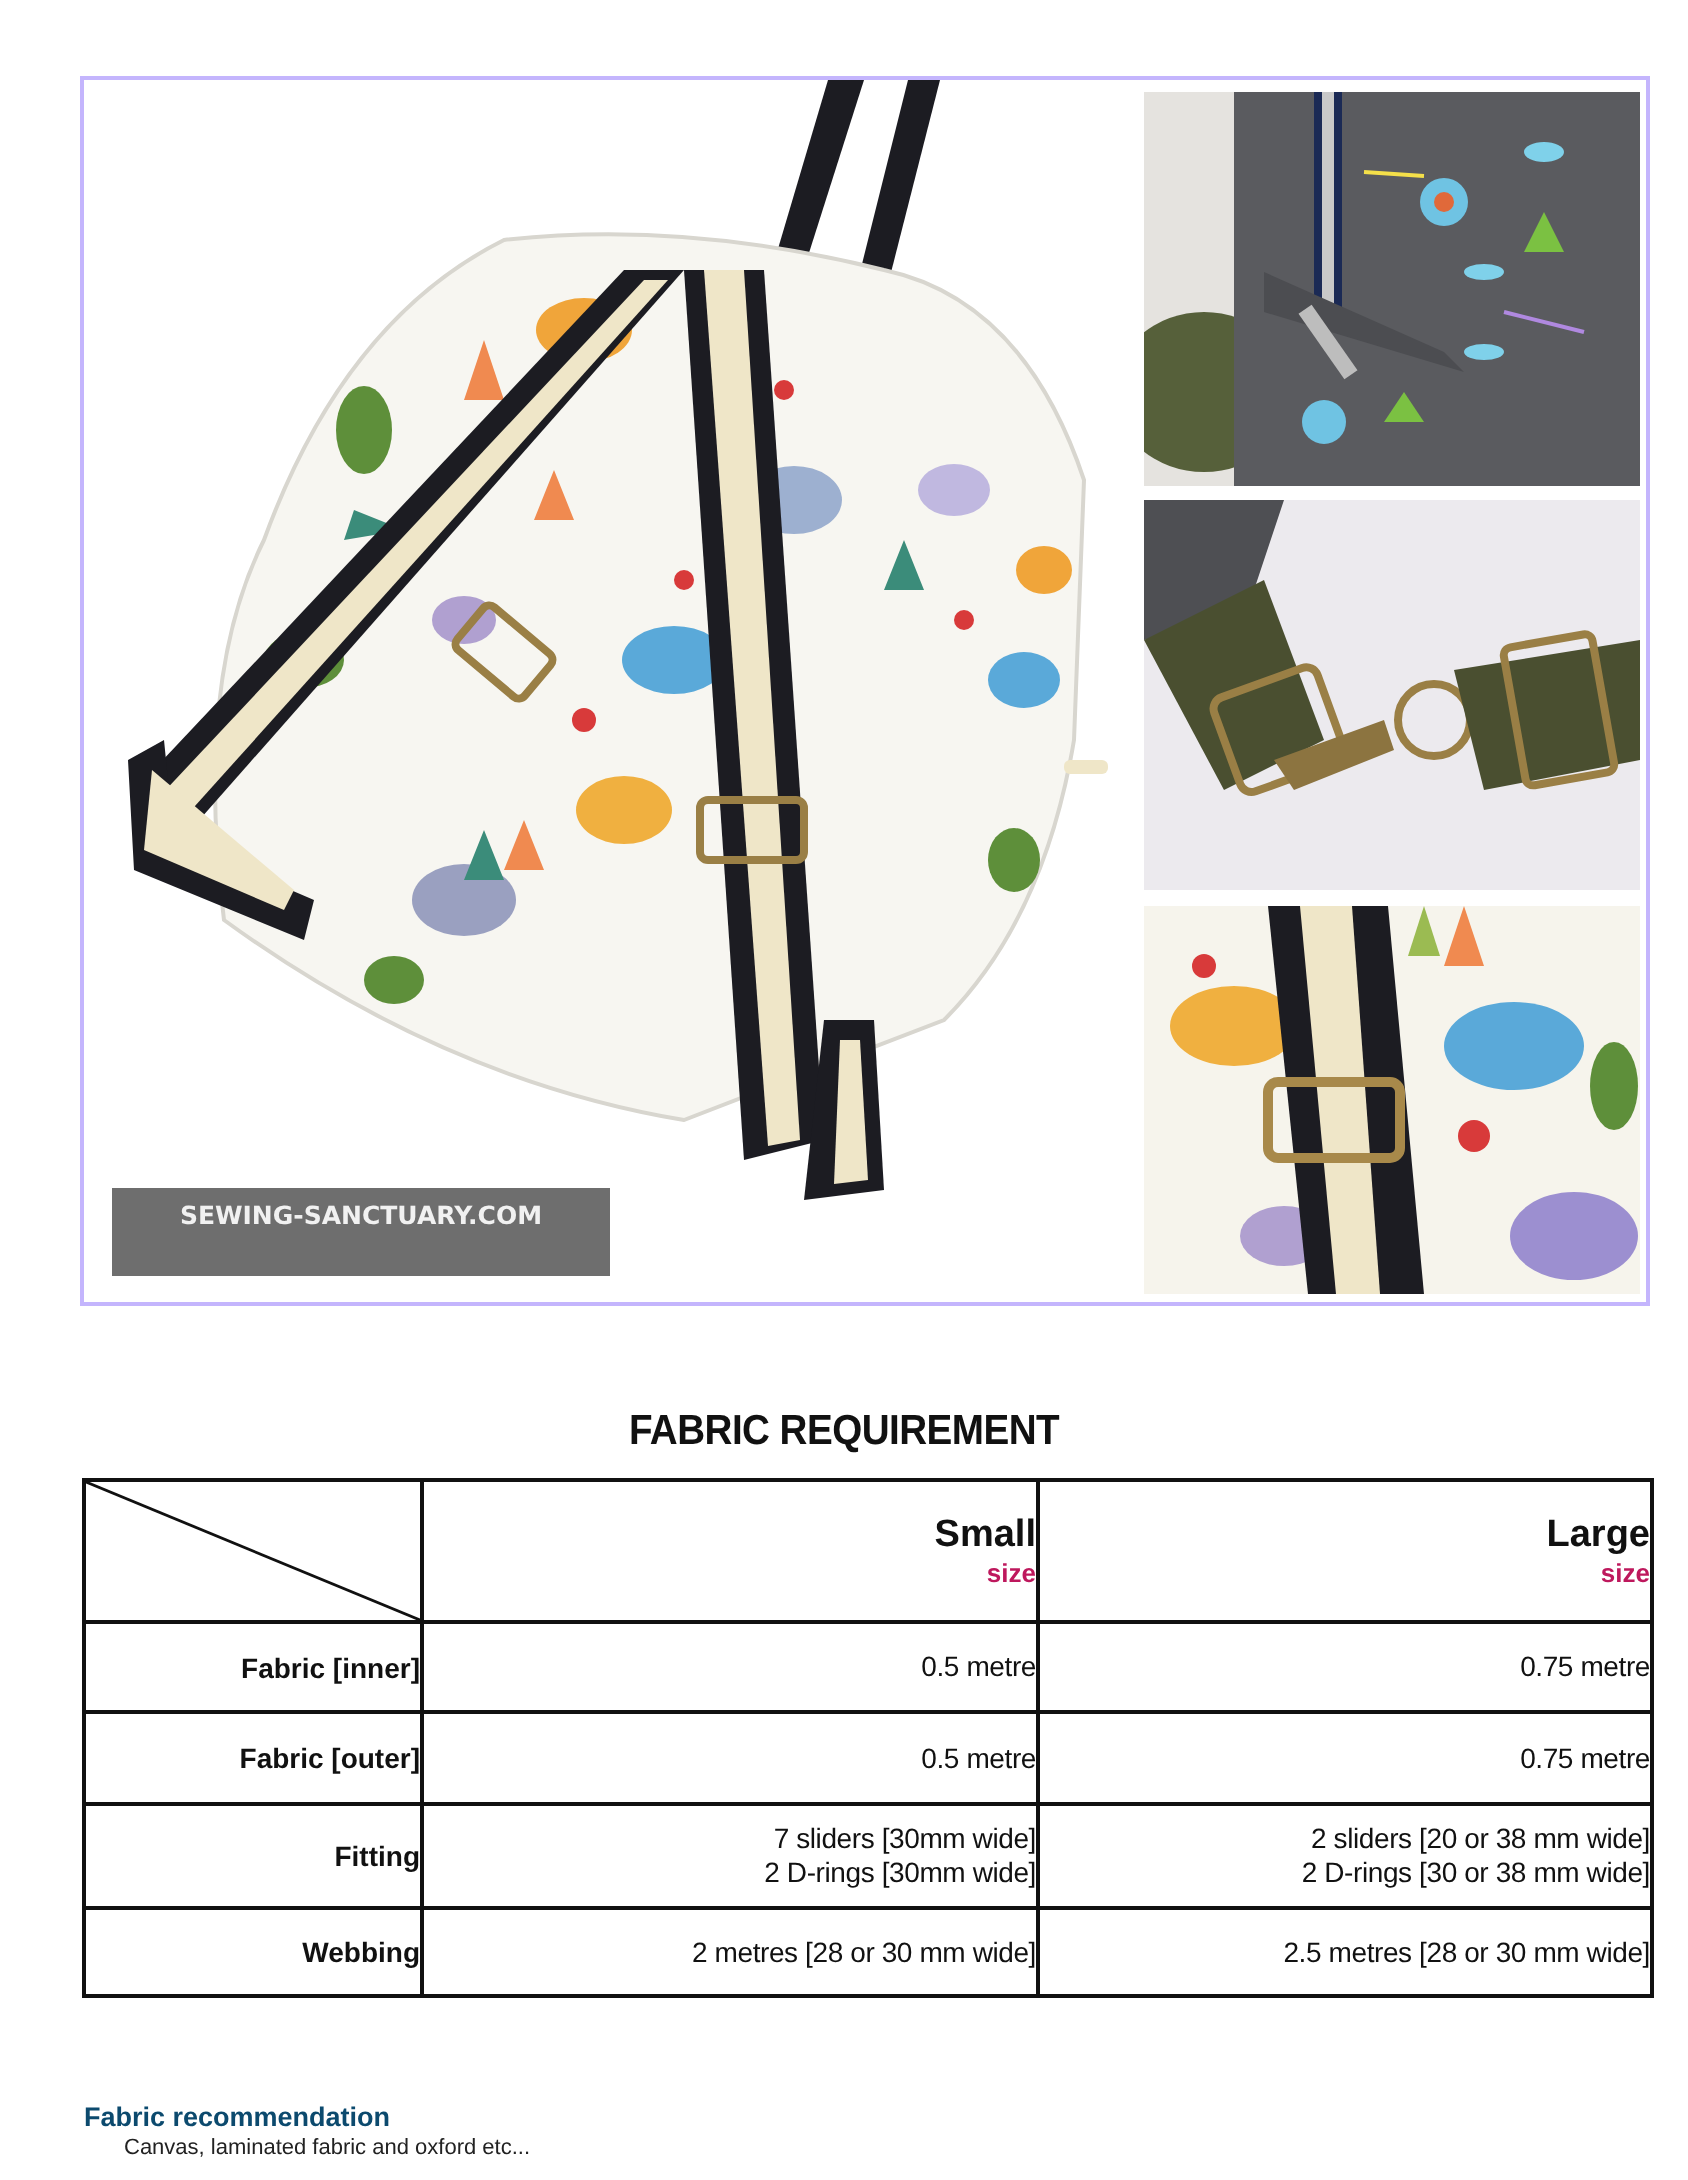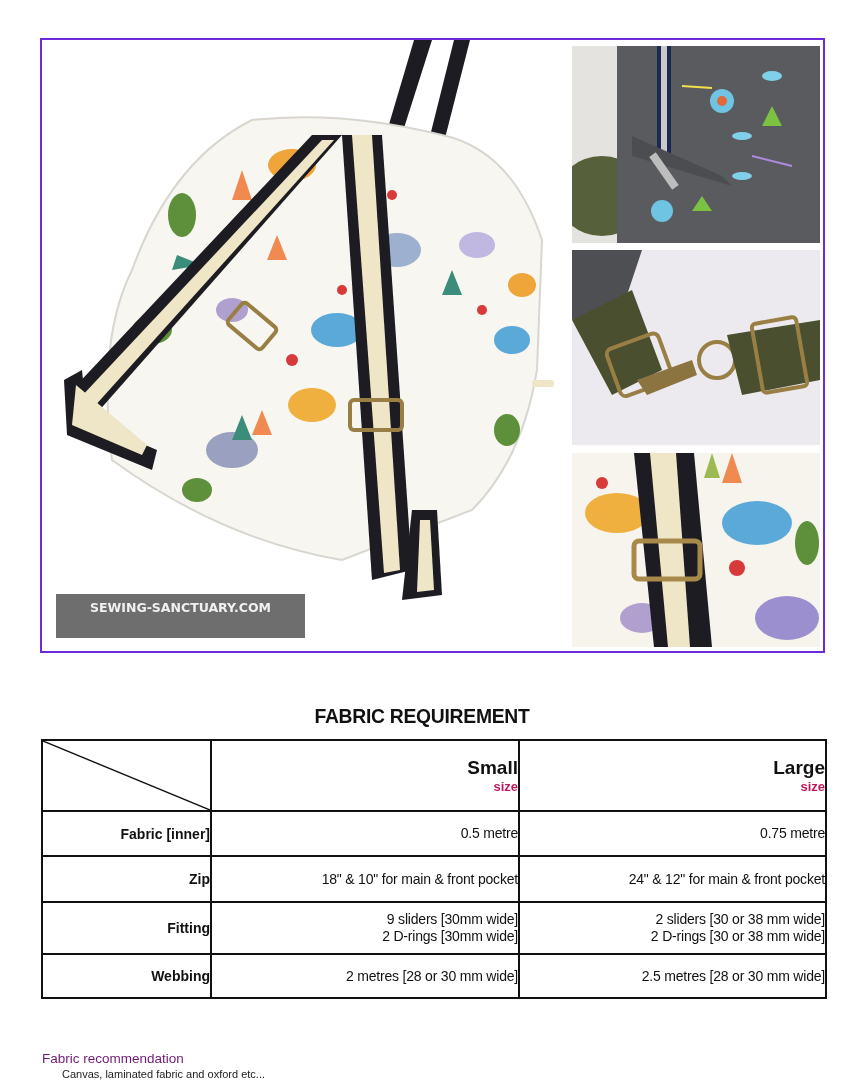--- a/index.html
+++ b/index.html
@@ -1,21 +1,21 @@
 <!DOCTYPE html>
 <html><head>
 <meta charset="utf-8">
 <style>
   html, body { margin: 0; padding: 0; background: #ffffff; }
   body { width: 844px; height: 1090px; position: relative; overflow: hidden;
          font-family: "Liberation Sans", sans-serif; color: #111; }
 
   
   .collage { position: absolute; left: 40px; top: 38px; width: 785px; height: 615px;
-             border: 2px solid #6d28d9; box-sizing: border-box; background: #fff; overflow: hidden; }
+             border: 2px solid #c4b5fd; box-sizing: border-box; background: #fff; overflow: hidden; }
 
   
   .main-photo { position: absolute; left: 0; top: 0; width: 525px; height: 611px; background: #fff; }
   .main-photo svg { position: absolute; left: 0; top: 0; }
   .watermark { position: absolute; left: 14px; top: 554px; width: 249px; height: 44px;
                background: #6e6e6e; color: #f1f1f1; text-align: center;
                font-family: "DejaVu Sans", sans-serif; font-weight: bold; font-size: 12.5px;
                line-height: 16px; padding-top: 6px; box-sizing: border-box; }
 
   
@@ -44,21 +44,21 @@
   .size-sub { font-weight: bold; font-size: 13px; display: block; line-height: 15px; color: #be185d; }
   .row-label { font-weight: bold; font-size: 15px; }
   .cell-val { font-family: Liberation Sans, sans-serif; font-size: 13.5px; line-height: 17px; letter-spacing: -0.2px; }
   tr.r1 td { height: 43px; }
   tr.r2 td { height: 44px; }
   tr.r3 td { height: 44px; }
   tr.r4 td { height: 50px; }
   tr.r5 td { height: 42px; }
 
   
-  .rec-title { position: absolute; left: 42px; top: 1051px; font-weight: normal; font-size: 13.5px; color: #701a75; }
+  .rec-title { position: absolute; left: 42px; top: 1051px; font-weight: bold; font-size: 13.5px; color: #0c4a6e; }
   .rec-body { position: absolute; left: 62px; top: 1068px; font-size: 11px; color: #222; }
 </style>
 </head>
 <body>
 
 <div class="collage">
 
   <div class="main-photo">
     <svg width="525" height="611" viewBox="0 0 525 611">
 
@@ -198,39 +198,39 @@
   <tr class="r1">
     <td class="row-label">Fabric [inner]</td>
     <td class="cell-val">
           <div>0.5 metre</div>
         </td>
     <td class="cell-val">
           <div>0.75 metre</div>
         </td>
   </tr>
 
-
-  <tr class="r3">
-    <td class="row-label">Zip</td>
-    <td class="cell-val">
-          <div>18" &amp; 10" for main &amp; front pocket</div>
-        </td>
-    <td class="cell-val">
-          <div>24" &amp; 12" for main &amp; front pocket</div>
-        </td>
-  </tr>
+  <tr class="r2">
+    <td class="row-label">Fabric [outer]</td>
+    <td class="cell-val">
+          <div>0.5 metre</div>
+        </td>
+    <td class="cell-val">
+          <div>0.75 metre</div>
+        </td>
+  </tr>
+
 
   <tr class="r4">
     <td class="row-label">Fitting</td>
     <td class="cell-val">
-      <div>9 sliders [30mm wide]</div>
+      <div>7 sliders [30mm wide]</div>
       <div>2 D-rings [30mm wide]</div>
     </td>
     <td class="cell-val">
-      <div>2 sliders [30 or 38 mm wide]</div>
+      <div>2 sliders [20 or 38 mm wide]</div>
       <div>2 D-rings [30 or 38 mm wide]</div>
     </td>
   </tr>
 
   <tr class="r5">
     <td class="row-label">Webbing</td>
     <td class="cell-val">
           <div>2 metres [28 or 30 mm wide]</div>
         </td>
     <td class="cell-val">

